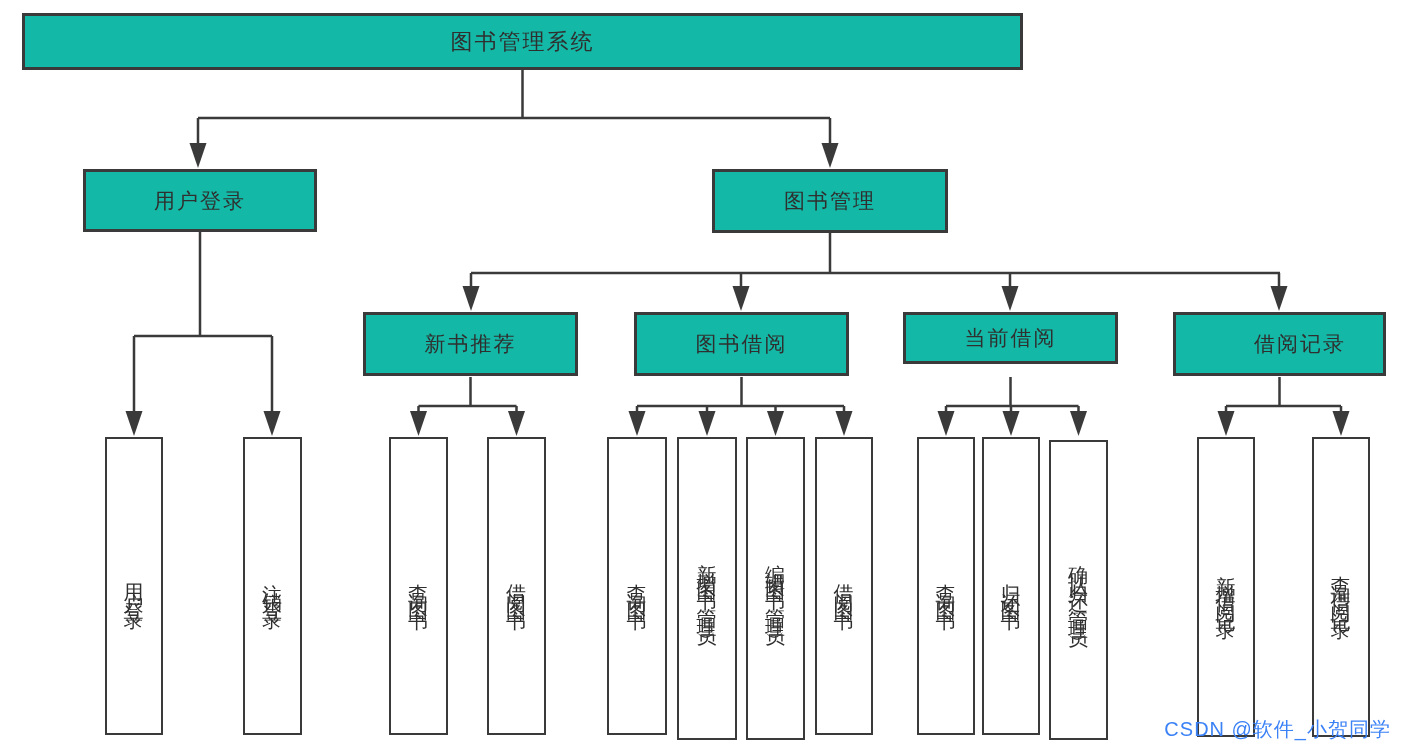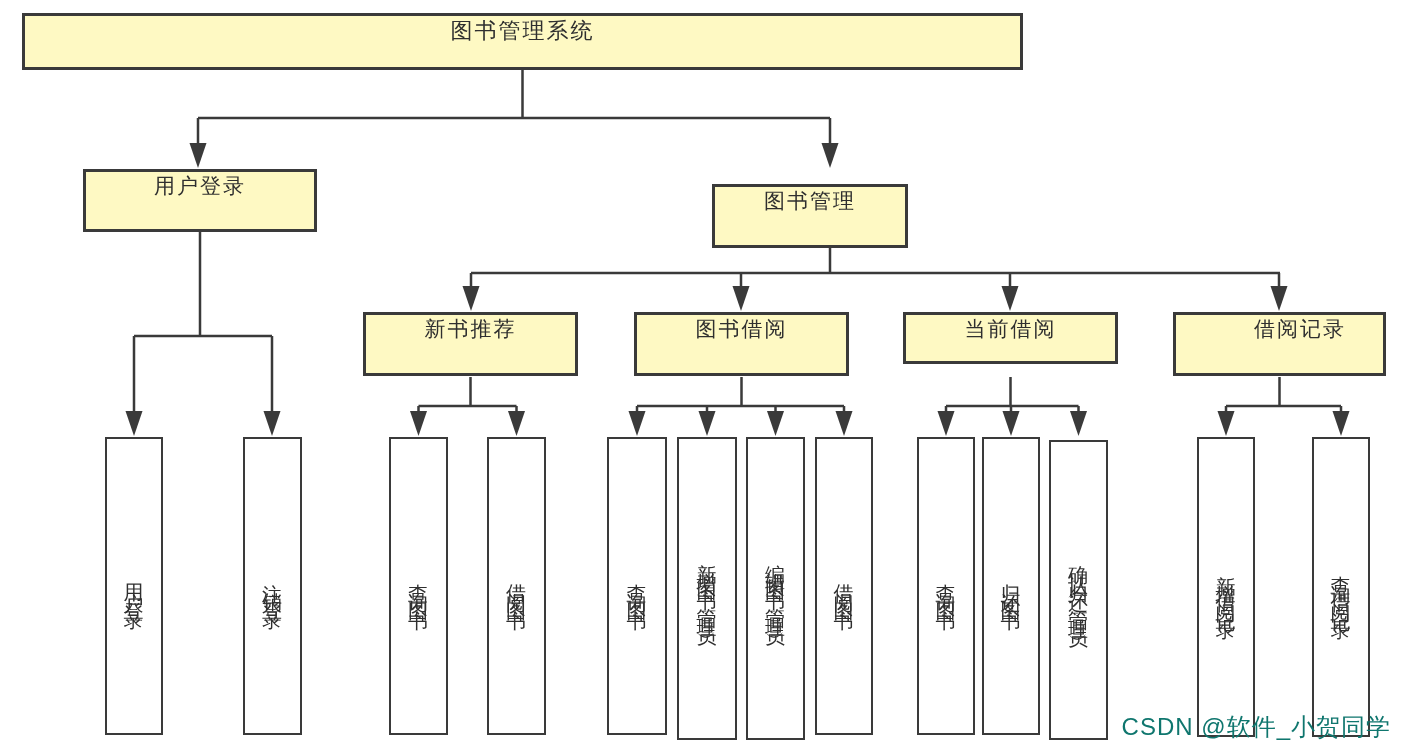--- a/index.html
+++ b/index.html
@@ -18,22 +18,23 @@
   #connectors {
     position: absolute;
     left: 0;
     top: 0;
     z-index: 1;
   }
   .hbox {
     position: absolute;
     box-sizing: border-box;
     border: 3px solid #3a3a3a;
-    background: #fef9c3;
+    background: #14b8a6;
     display: flex;
+    align-items: center;
     justify-content: center;
     color: #2f2f2f;
     font-size: 21px;
     letter-spacing: 2px;
     z-index: 2;
   }
   .hbox.root {
     font-size: 22px;
   }
   .vbox {
@@ -52,23 +53,23 @@
     text-orientation: mixed;
     font-size: 20px;
     line-height: 1;
     letter-spacing: 9px;
     white-space: nowrap;
   }
   .watermark {
     position: absolute;
     right: 14px;
     bottom: 4px;
-    font-size: 24px;
+    font-size: 20px;
     letter-spacing: 1px;
-    color: #0f766e;
+    color: #3b82f6;
     z-index: 5;
     pointer-events: none;
     text-align: center;
   }
 </style>
 </head>
 <body>
 
 <div id="canvas">
 
@@ -112,21 +113,21 @@
     </g>
   </svg>
 
   <div class="hbox root" style="left:22px; top:13px; width:1001px; height:57px;">
     <span>图书管理系统</span>
   </div>
 
   <div class="hbox" style="left:83px; top:169px; width:234px; height:63px;">
     <span>用户登录</span>
   </div>
-  <div class="hbox" style="left:712px; top:169px; width:196px; height:64px;margin-top:15px;">
+  <div class="hbox" style="left:712px; top:169px; width:236px; height:64px;">
     <span>图书管理</span>
   </div>
 
   <div class="hbox" style="left:634px; top:312px; width:215px; height:64px;">
     <span>图书借阅</span>
   </div>
   <div class="hbox" style="left:363px; top:312px; width:215px; height:64px;">
     <span>新书推荐</span>
   </div>
   <div class="hbox" style="left:903px; top:312px; width:215px; height:52px;">

